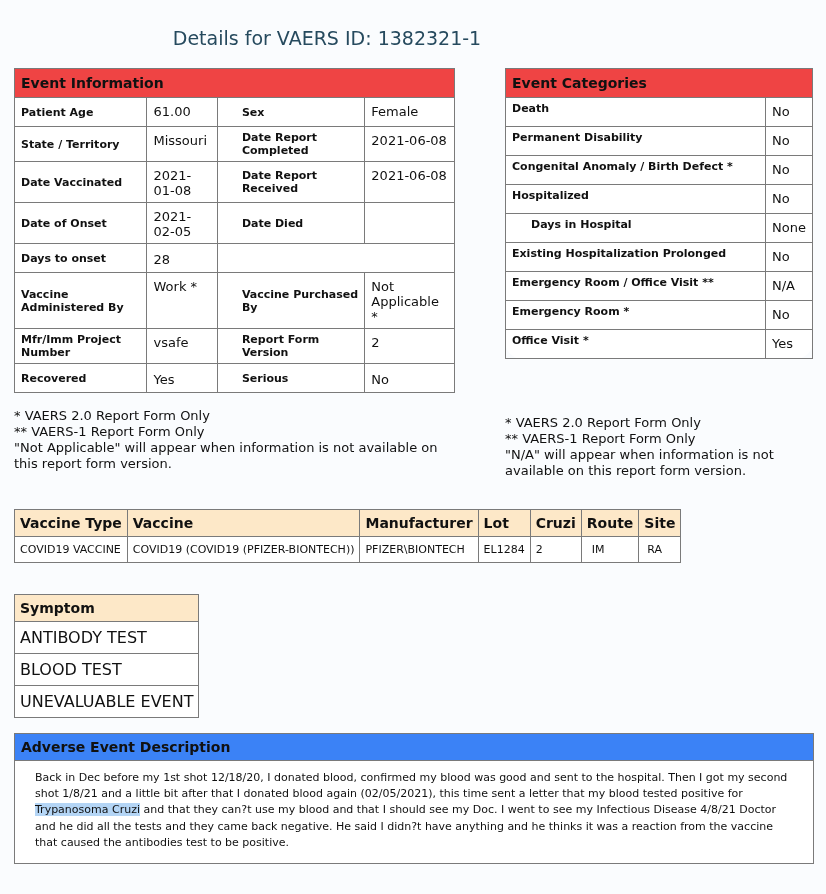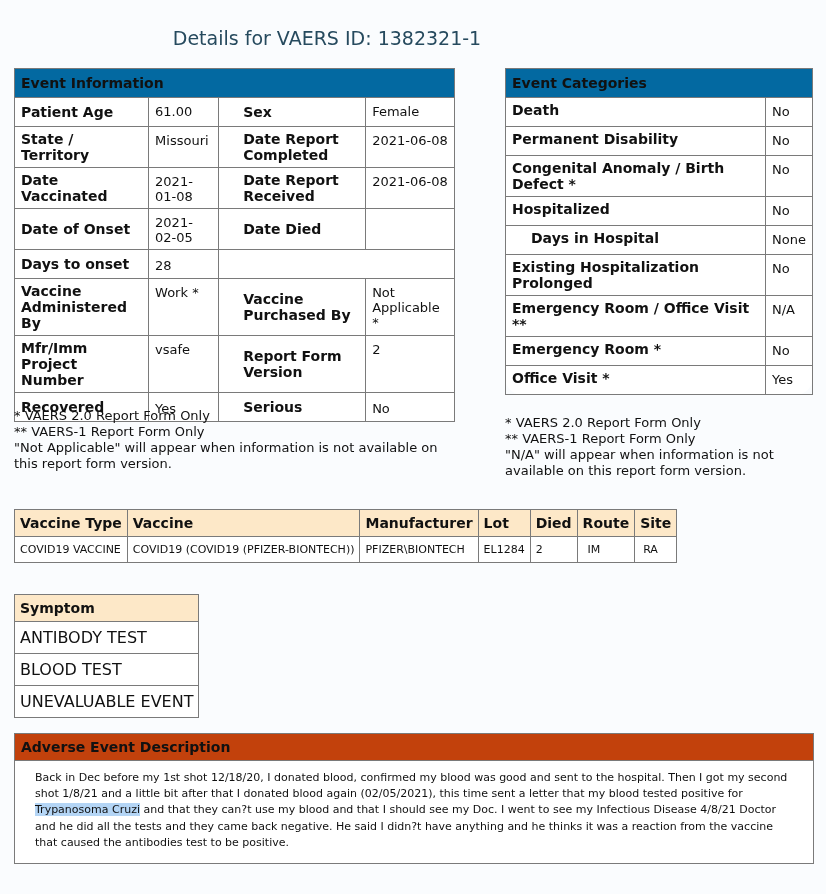--- a/index.html
+++ b/index.html
@@ -22,29 +22,29 @@
     }
     table { border-collapse: collapse; background: #fff; }
     td, th {
       border: 1px solid #7a7a7a;
       font-size: 13px;
       vertical-align: top;
       text-align: left;
       padding: 4px 6px;
     }
     .hdr {
-      background: #0369a1;
+      background: #ef4444;
       font-weight: bold;
       font-size: 14px;
       padding: 5px 6px;
       vertical-align: middle;
     }
     .lbl {
       font-weight: bold;
-      font-size: 14px;
+      font-size: 11px;
       vertical-align: middle;
     }
     .val { font-size: 13px; padding-top: 6px; }
     .vmid { vertical-align: middle; }
 
     #event-info { position: absolute; left: 14px; top: 68px; width: 441px; }
     #event-info td { height: 18px; }
     #event-info .c1 { width: 125px; }
     #event-info .c2 { width: 58px; }
     #event-info .c3 { width: 124px; padding-left: 24px; }
@@ -88,21 +88,21 @@
     }
     #symptom-table td { font-size: 16px; padding: 6px 5px; white-space: nowrap; }
 
     #desc-box {
       position: absolute;
       left: 14px; top: 733px; width: 798px;
       border: 1px solid #7a7a7a;
       background: #fff;
     }
     #desc-box .desc-hdr {
-      background: #c2410c;
+      background: #3b82f6;
       font-weight: bold;
       font-size: 14px;
       padding: 5px 6px;
       border-bottom: 1px solid #7a7a7a;
     }
     #desc-box .desc-body {
       padding: 9px 20px 12px 20px;
       font-size: 11px;
       line-height: 16.2px;
     }
@@ -224,21 +224,21 @@
   <div>"N/A" will appear when information is not available on this report form version.</div>
 </div>
 
 <table id="vaccine-table">
   <tbody>
       <tr>
     <th>Vaccine Type</th>
     <th>Vaccine</th>
     <th>Manufacturer</th>
     <th>Lot</th>
-    <th>Died</th>
+    <th>Cruzi</th>
     <th>Route</th>
     <th>Site</th>
   </tr>
   <tr>
     <td>COVID19 VACCINE</td>
     <td>COVID19 (COVID19 (PFIZER-BIONTECH))</td>
     <td>PFIZER\BIONTECH</td>
     <td>EL1284</td>
     <td style="padding-right:28px;">2</td>
     <td style="padding-left:10px;padding-right:22px;">IM</td>

